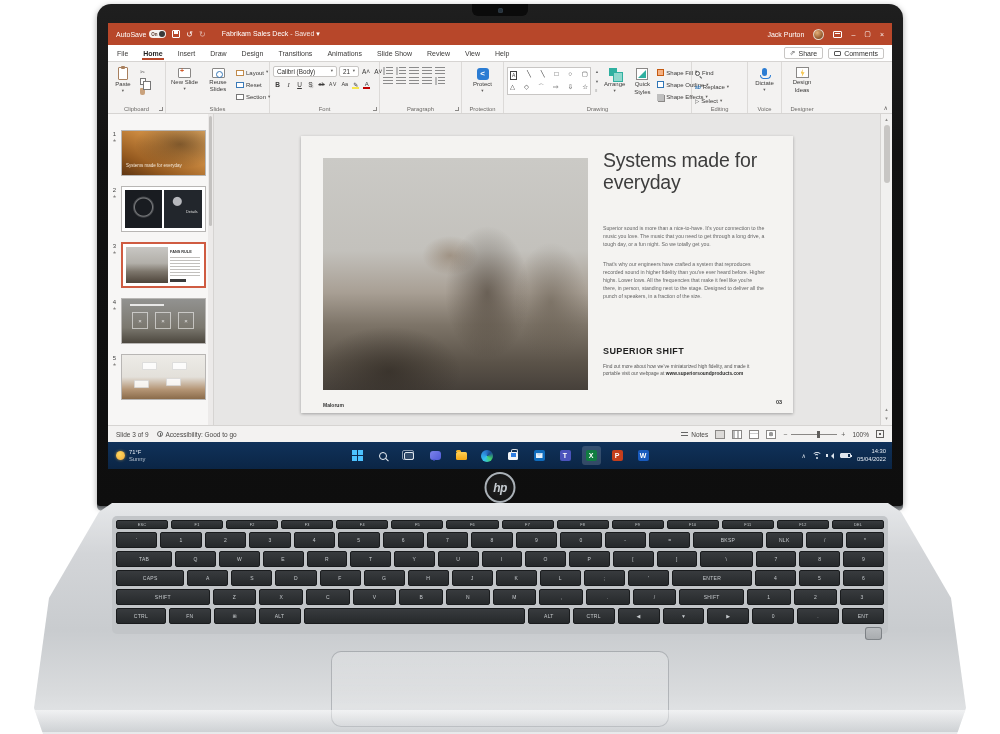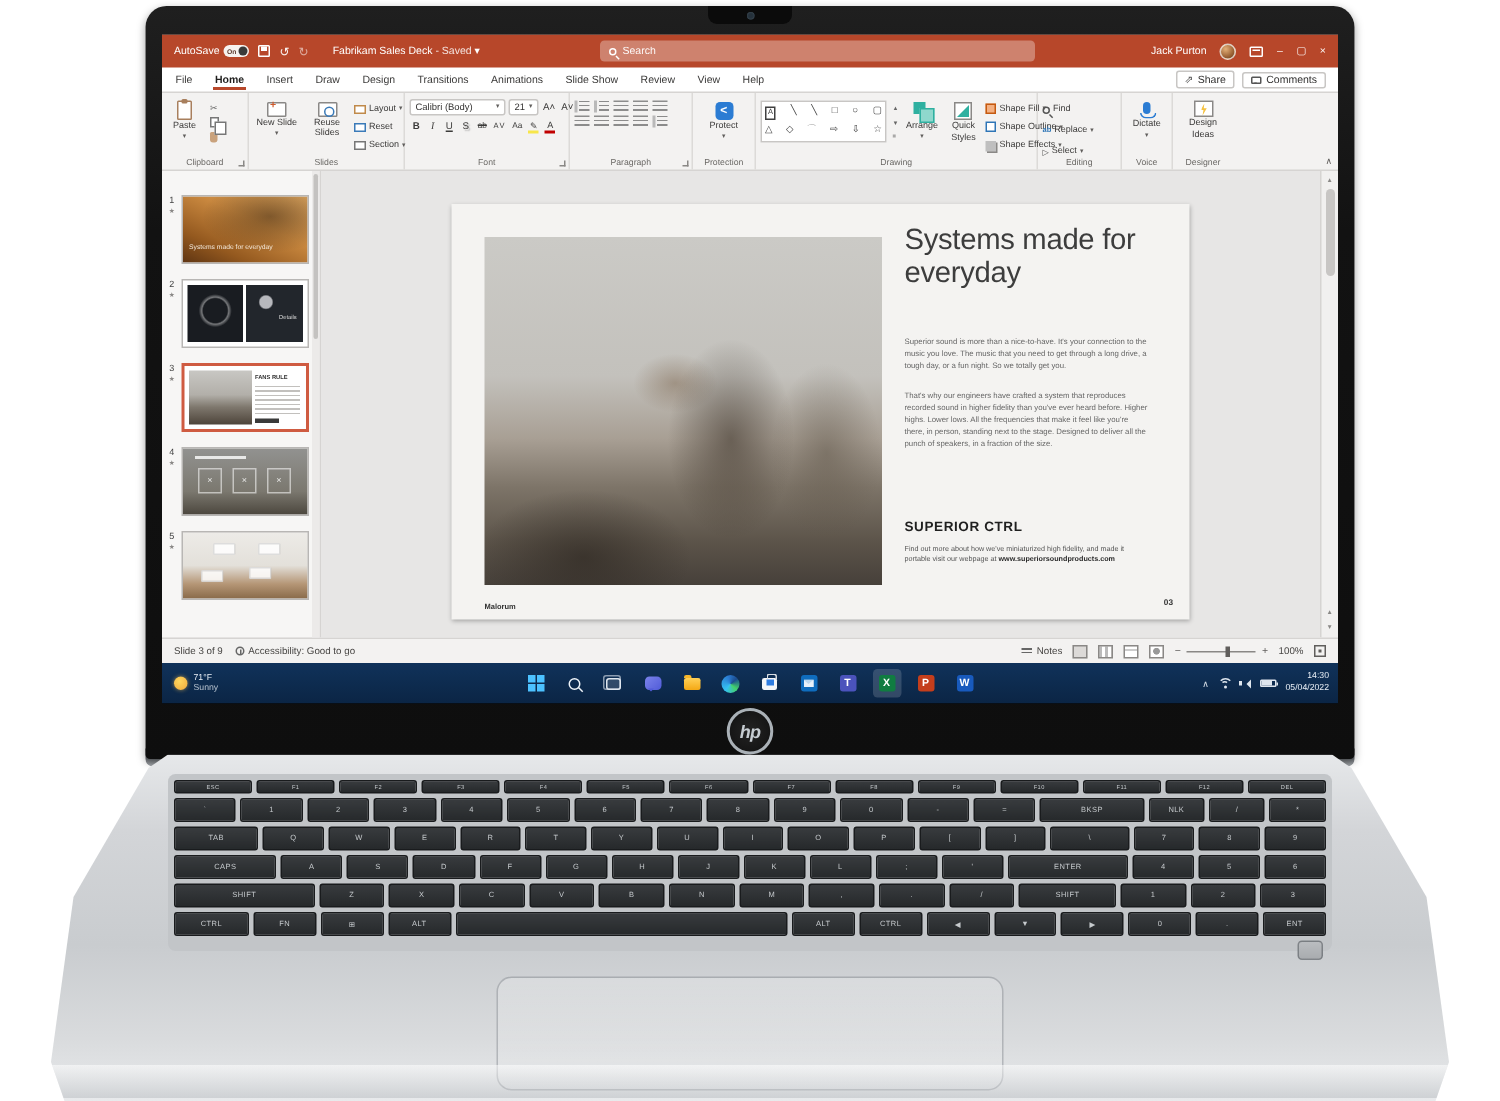--- a/index.html
+++ b/index.html
@@ -256,24 +256,20 @@
           <span>AutoSave</span>
           <span class="as-pill">
               <b>On</b>
               <span class="as-dot"></span>
             </span>
         </div>
         <span class="save-ic"></span>
         <span class="tb-glyph">↺</span>
         <span class="tb-glyph dim">↻</span>
         <span class="doc-title"><span>Fabrikam Sales Deck</span> <span class="dim">- Saved</span> ▾</span>
-        <div class="search-pill">
-          <span class="mag"></span>
-          <input class="search-input" placeholder="Search" style="">
-        </div>
         <div class="tb-right">
           <span>Jack Purton</span>
           <span class="avatar"></span>
           <span class="rdo-ic"></span>
           <span class="winbtn">–</span>
           <span class="winbtn">▢</span>
           <span class="winbtn">×</span>
         </div>
       </div>
 
@@ -577,21 +573,21 @@
           <div class="thumbs-scroll">
               <i></i>
             </div>
         </div>
         <div class="canvas">
           <div class="slide">
             <div class="slide-photo"></div>
             <div class="slide-title">Systems made for everyday</div>
             <div class="slide-p sp1">Superior sound is more than a nice-to-have. It's your connection to the music you love. The music that you need to get through a long drive, a tough day, or a fun night. So we totally get you.</div>
             <div class="slide-p sp2">That's why our engineers have crafted a system that reproduces recorded sound in higher fidelity than you've ever heard before. Higher highs. Lower lows. All the frequencies that make it feel like you're there, in person, standing next to the stage. Designed to deliver all the punch of speakers, in a fraction of the size.</div>
-            <div class="slide-h">SUPERIOR CTRL</div>
+            <div class="slide-h">SUPERIOR SHIFT</div>
             <div class="slide-cta"><span>Find out more about how we've miniaturized high fidelity, and made it portable visit our webpage at </span><b>www.superiorsoundproducts.com</b></div>
             <div class="slide-pg">03</div>
             <div class="slide-foot">Malorum</div>
           </div>
         </div>
         <div class="vscroll">
           <span>▴</span>
           <span class="vthumb"></span>
           <span class="vspace"></span>
           <span class="vnav">

